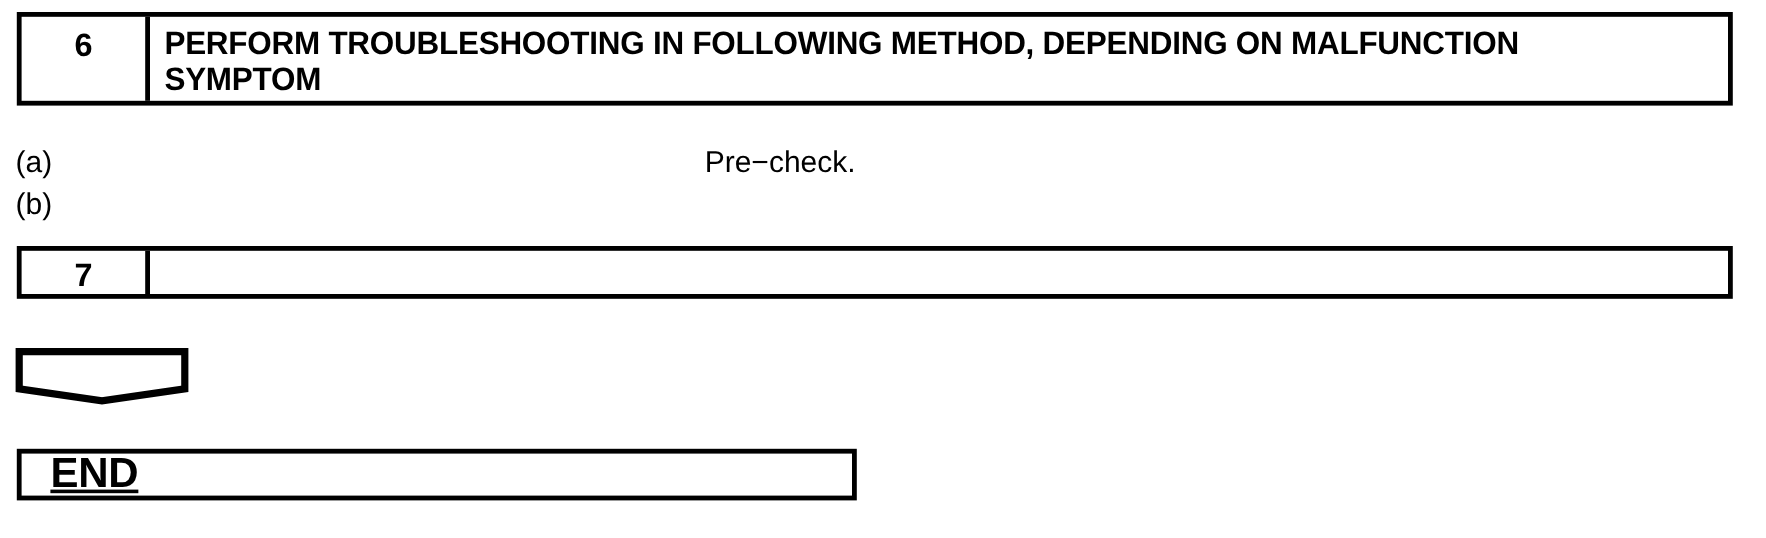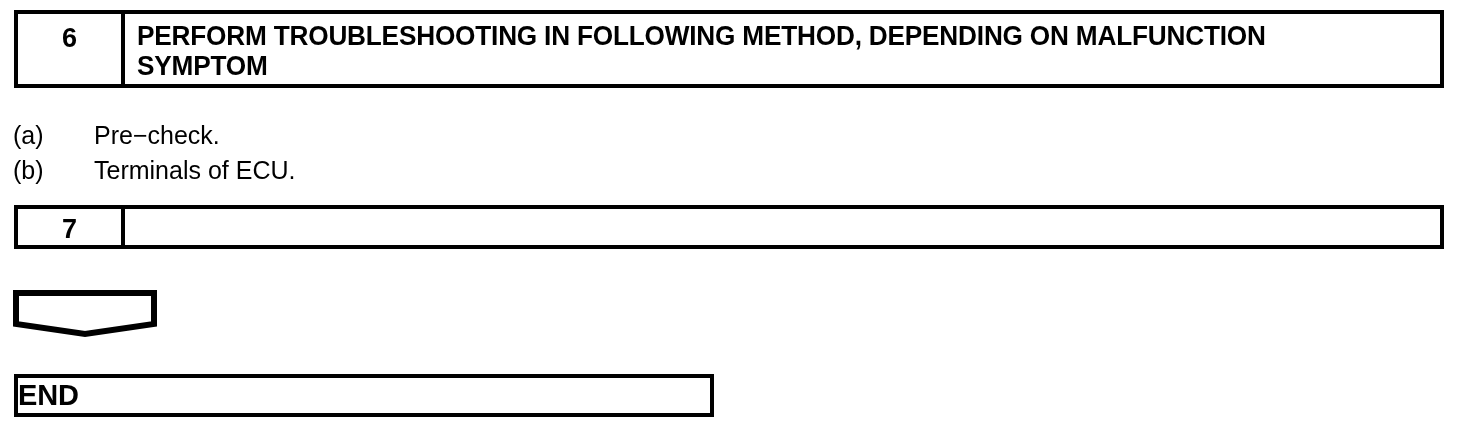--- a/index.html
+++ b/index.html
@@ -104,20 +104,21 @@
     line-height: 35px;
     letter-spacing: 0px;
     white-space: nowrap;
   }
   .sub-marker {
     width: 81px;
     flex: 0 0 81px;
   }
   .sub-text {
     flex: 1 1 auto;
+    text-align: right;
   }
 
   
   .arrow-shape {
     position: absolute;
     left: 10px;
     top: 287px;
     width: 150px;
     height: 52px;
   }
@@ -130,25 +131,27 @@
     width: 700px;
     height: 43px;
     box-sizing: border-box;
     border: 4px solid #000000;
     background: #ffffff;
     display: flex;
     align-items: center;
   }
   .end-label {
     font-weight: bold;
-    font-size: 29px;
+    font-size: 35px;
     line-height: 30px;
     letter-spacing: -0.2px;
+    padding-left: 24px;
     padding-bottom: 2px;
     white-space: nowrap;
+    text-decoration: underline;
   }
 </style>
 </head>
 <body>
 
 <div class="flow-canvas">
 
   <div class="step-box" id="step-6">
     <div class="step-num-cell">
       <span class="step-num">6</span>
@@ -158,21 +161,20 @@
     </div>
   </div>
 
   <div class="sub-list">
     <div class="sub-item">
       <span class="sub-marker">(a)</span>
       <span class="sub-text">Pre−check.</span>
     </div>
     <div class="sub-item">
       <span class="sub-marker">(b)</span>
-      <span class="sub-text">Terminals of ECU.</span>
     </div>
   </div>
 
   <div class="step-box" id="step-7">
     <div class="step-num-cell">
       <span class="step-num">7</span>
     </div>
   </div>
 
   <svg class="arrow-shape" viewBox="0 0 150 52">

